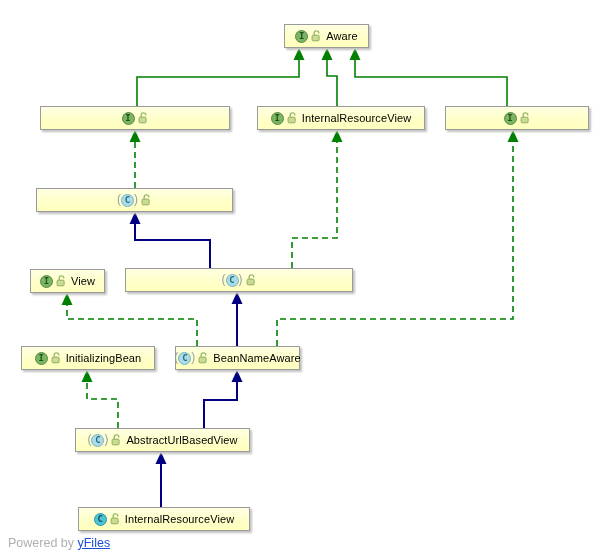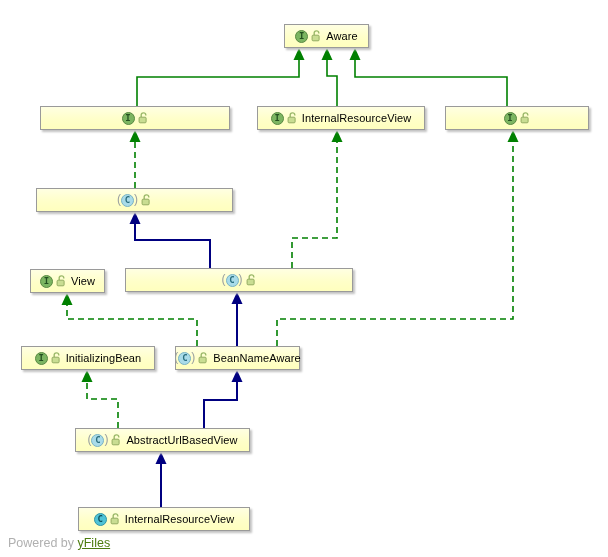--- a/index.html
+++ b/index.html
@@ -28,21 +28,21 @@
     font-family:"DejaVu Sans Mono",monospace;font-size:9px;font-weight:bold;
     box-sizing:border-box;flex:0 0 auto;
   }
   .badge.iface{background:#7cb561;border:1px solid #5a8a43;color:#23501f;}
   .badge.cabs{background:#a9dbe9;border:1px solid #79b3c4;color:#2a6e7e;}
   .badge.cls{background:#4fc3d6;border:1px solid #2f96a8;color:#0c4f5a;}
   .padlock{margin-left:3px;flex:0 0 auto;}
   #footer{
     position:absolute;left:8px;top:536px;color:#b0b0b0;font-size:12.5px;
   }
-  #footer a{color:#4d7c0f;text-decoration:underline;cursor:pointer;}
+  #footer a{color:#1d4ed8;text-decoration:underline;cursor:pointer;}
 </style>
 </head>
 <body>
 
 <div id="stage">
   <svg id="edge-layer" width="608" height="557" viewBox="0 0 608 557">
       <g>
         <polyline points="137,106 137,77 299,77 299,59" fill="none" stroke="#008000" stroke-width="1.6"></polyline>
         <polygon points="299,48 293.5,60 304.5,60" fill="#008000"></polygon>
       </g>

